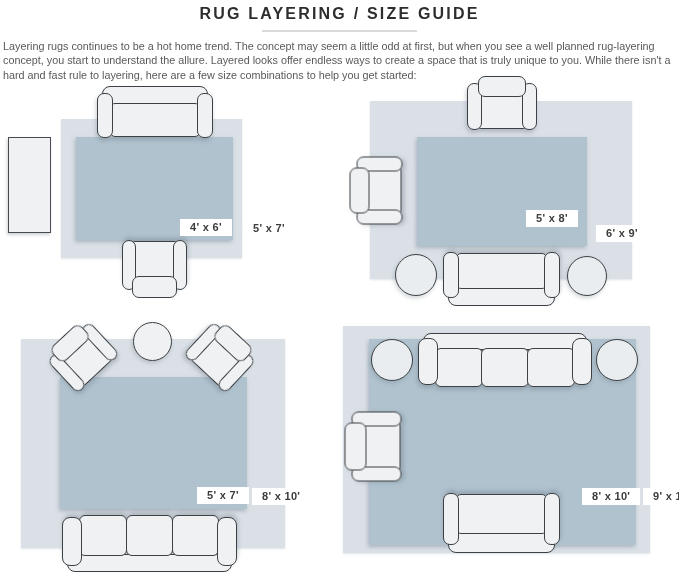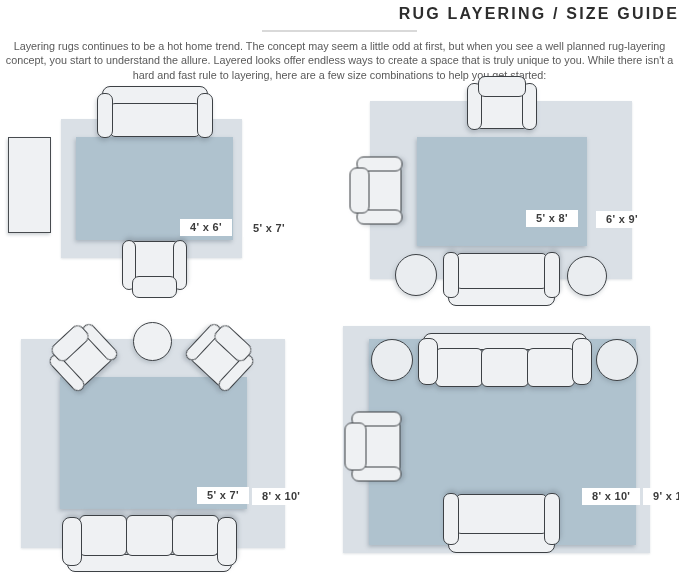--- a/index.html
+++ b/index.html
@@ -5,26 +5,26 @@
   html,body { margin:0; padding:0; background:#fff; }
   #page {
     position:relative; width:679px; height:575px; overflow:hidden;
     background:#ffffff; font-family:"Liberation Sans", sans-serif;
     --rug-light:#dae0e6; --rug-dark:#afc2ce; --furn:#eff1f3; --ln:#3d4145;
   }
   
   .hdr { text-align:center; }
   .title {
     margin:0; padding-top:5px; font-size:16px; font-weight:700;
-    letter-spacing:2.2px; color:#2d2d2d;text-align:right;
+    letter-spacing:2.2px; color:#2d2d2d;
   }
   .divider { width:155px; height:2px; background:#d9d9d9; margin:7px auto 0 auto; }
   .intro {
     margin:7px 0 0 0; padding:0 3px; font-size:10.8px; line-height:14.3px;
-    color:#595959; text-align:center;
+    color:#595959; text-align:left;
   }
   
   .scene { position:absolute; inset:0; }
   .rug { position:absolute; }
   .rug.outer { background:var(--rug-light); box-shadow:0 1px 2px rgba(120,130,140,.22); }
   .rug.inner { background:var(--rug-dark); box-shadow:-1px 2px 4px rgba(100,115,130,.4); }
 
   .furn { position:absolute; filter:drop-shadow(-1px 3px 2px rgba(100,112,124,.35)); }
   .part, .cushion { position:absolute; background:var(--furn); border:1.5px solid var(--ln); box-sizing:border-box; }
 
@@ -108,21 +108,21 @@
       </div>
       <div class="furn sofa" style="left:443px;top:252px;width:117px;height:54px;transform:rotate(180deg)">
         <div class="part back"></div>
         <div class="part arm l"></div>
         <div class="part arm r"></div>
         <div class="part seat"></div>
       </div>
       <div class="pouf" style="left:395px;top:254px;width:42px;height:42px"></div>
       <div class="pouf" style="left:567px;top:256px;width:40px;height:40px"></div>
       <span class="badge" style="left:526px;top:210px">5' x 8'</span>
-      <span class="badge" style="left:596px;top:211px">6' x 9'</span>
+      <span class="badge" style="left:596px;top:225px">6' x 9'</span>
     </section>
 
     <section>
       <div class="rug outer" style="left:21px;top:339px;width:264px;height:209px"></div>
       <div class="rug inner" style="left:60px;top:377px;width:187px;height:132px"></div>
       <div class="furn armchair" style="left:52px;top:329px;width:58px;height:52px;transform:rotate(-43deg)">
         <div class="part back"></div>
         <div class="part arm l"></div>
         <div class="part arm r"></div>
         <div class="part seat"></div>

